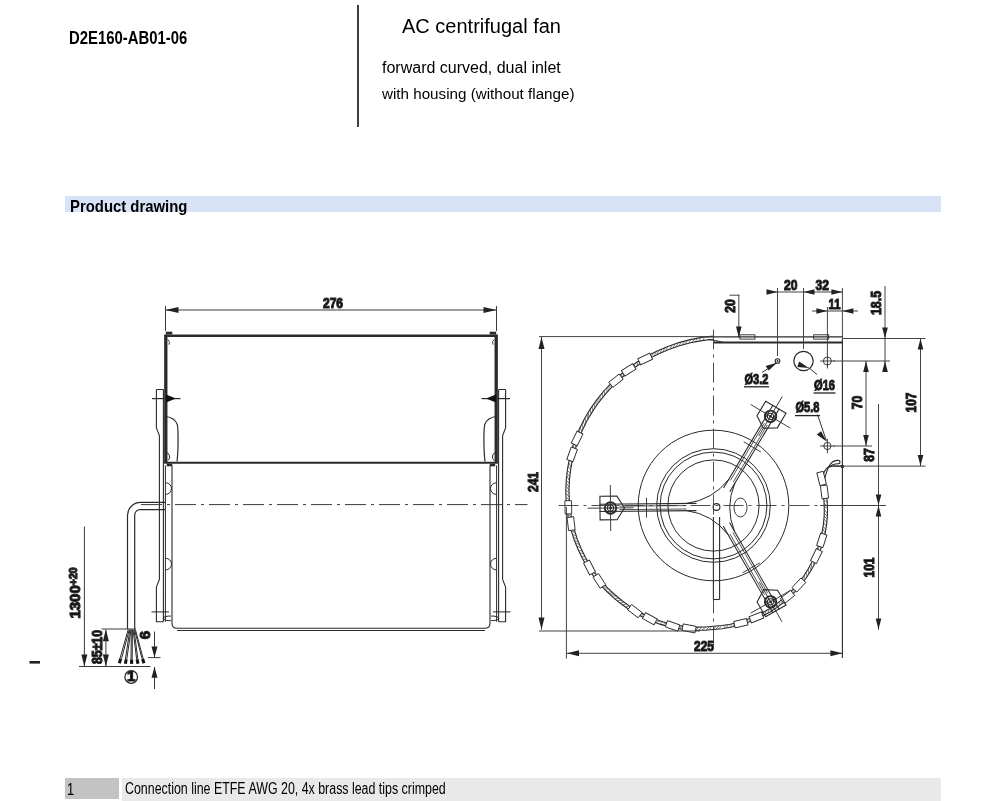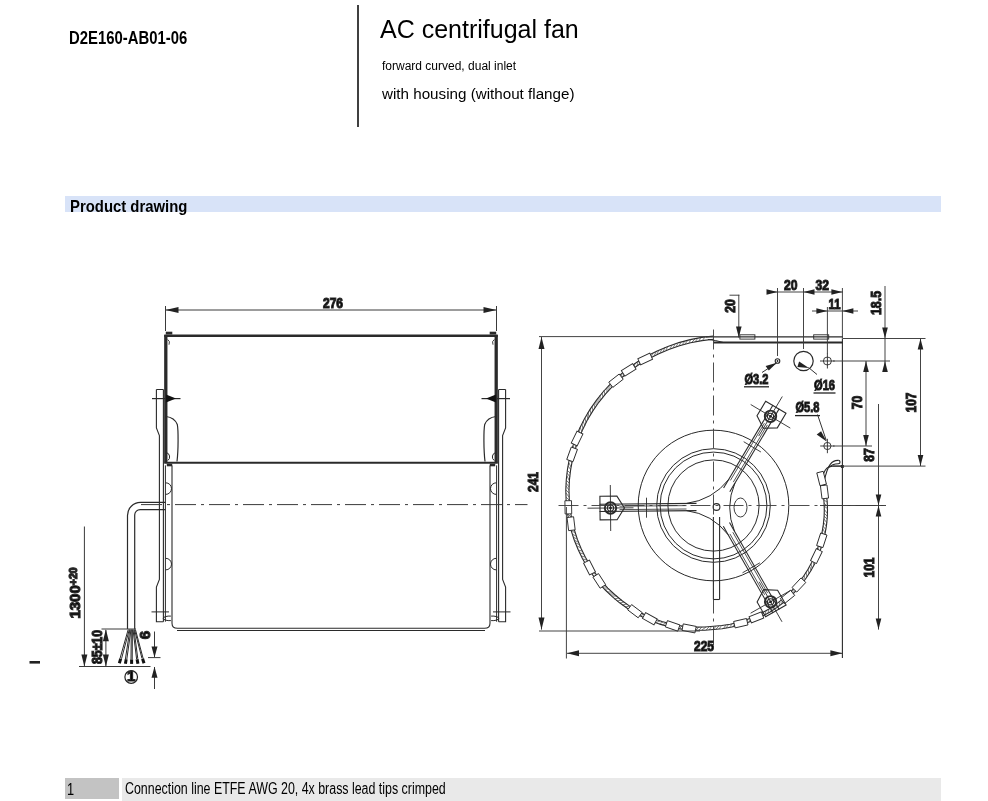--- a/index.html
+++ b/index.html
@@ -1,20 +1,20 @@
 <!DOCTYPE html>
 <html><head>
 <meta charset="utf-8">
 <style>
   html,body{margin:0;padding:0;background:#fff;}
   body{width:988px;height:801px;position:relative;font-family:"Liberation Sans",sans-serif;overflow:hidden;}
   .partno{position:absolute;left:69px;top:28px;font-size:17.5px;font-weight:bold;color:#000;transform:scaleX(0.85);transform-origin:0 0;white-space:nowrap;}
   .vline{position:absolute;left:357px;top:5px;width:2px;height:122px;background:#404040;}
-  .title{position:absolute;left:380px;top:15px;font-size:25px;color:#000;white-space:nowrap;}
-  .sub1{position:absolute;left:382px;top:59px;font-size:12px;color:#000;white-space:nowrap;}
+  .title{position:absolute;left:402px;top:15px;font-size:20px;color:#000;white-space:nowrap;}
+  .sub1{position:absolute;left:382px;top:59px;font-size:16px;color:#000;white-space:nowrap;}
   .sub2{position:absolute;left:382px;top:84.5px;font-size:15.2px;color:#000;white-space:nowrap;text-align:right;}
   .banner{position:absolute;left:65px;top:152px;width:876px;height:16px;background:#d8e3f8;margin-top:44px;}
   .banner span{position:absolute;left:4.8px;top:0.5px;font-size:17px;font-weight:bold;color:#000;transform:scaleX(0.875);transform-origin:0 0;white-space:nowrap;}
   .brow1{position:absolute;left:65px;top:778px;width:54px;height:21px;background:#c3c3c3;}
   .brow1 span{position:absolute;left:2.2px;top:2.5px;font-size:16px;color:#000;transform:scaleX(0.8);transform-origin:0 0;}
   .brow2{position:absolute;left:122px;top:778px;width:819px;height:25px;background:#e9e9e9;}
   .brow2 span{position:absolute;left:2.5px;top:1.5px;font-size:16px;color:#000;transform:scaleX(0.775);transform-origin:0 0;white-space:nowrap;}
   svg{position:absolute;left:0;top:0;}
   svg text{font-family:"Liberation Sans",sans-serif;font-weight:bold;font-size:15px;fill:#000;}
 </style>

